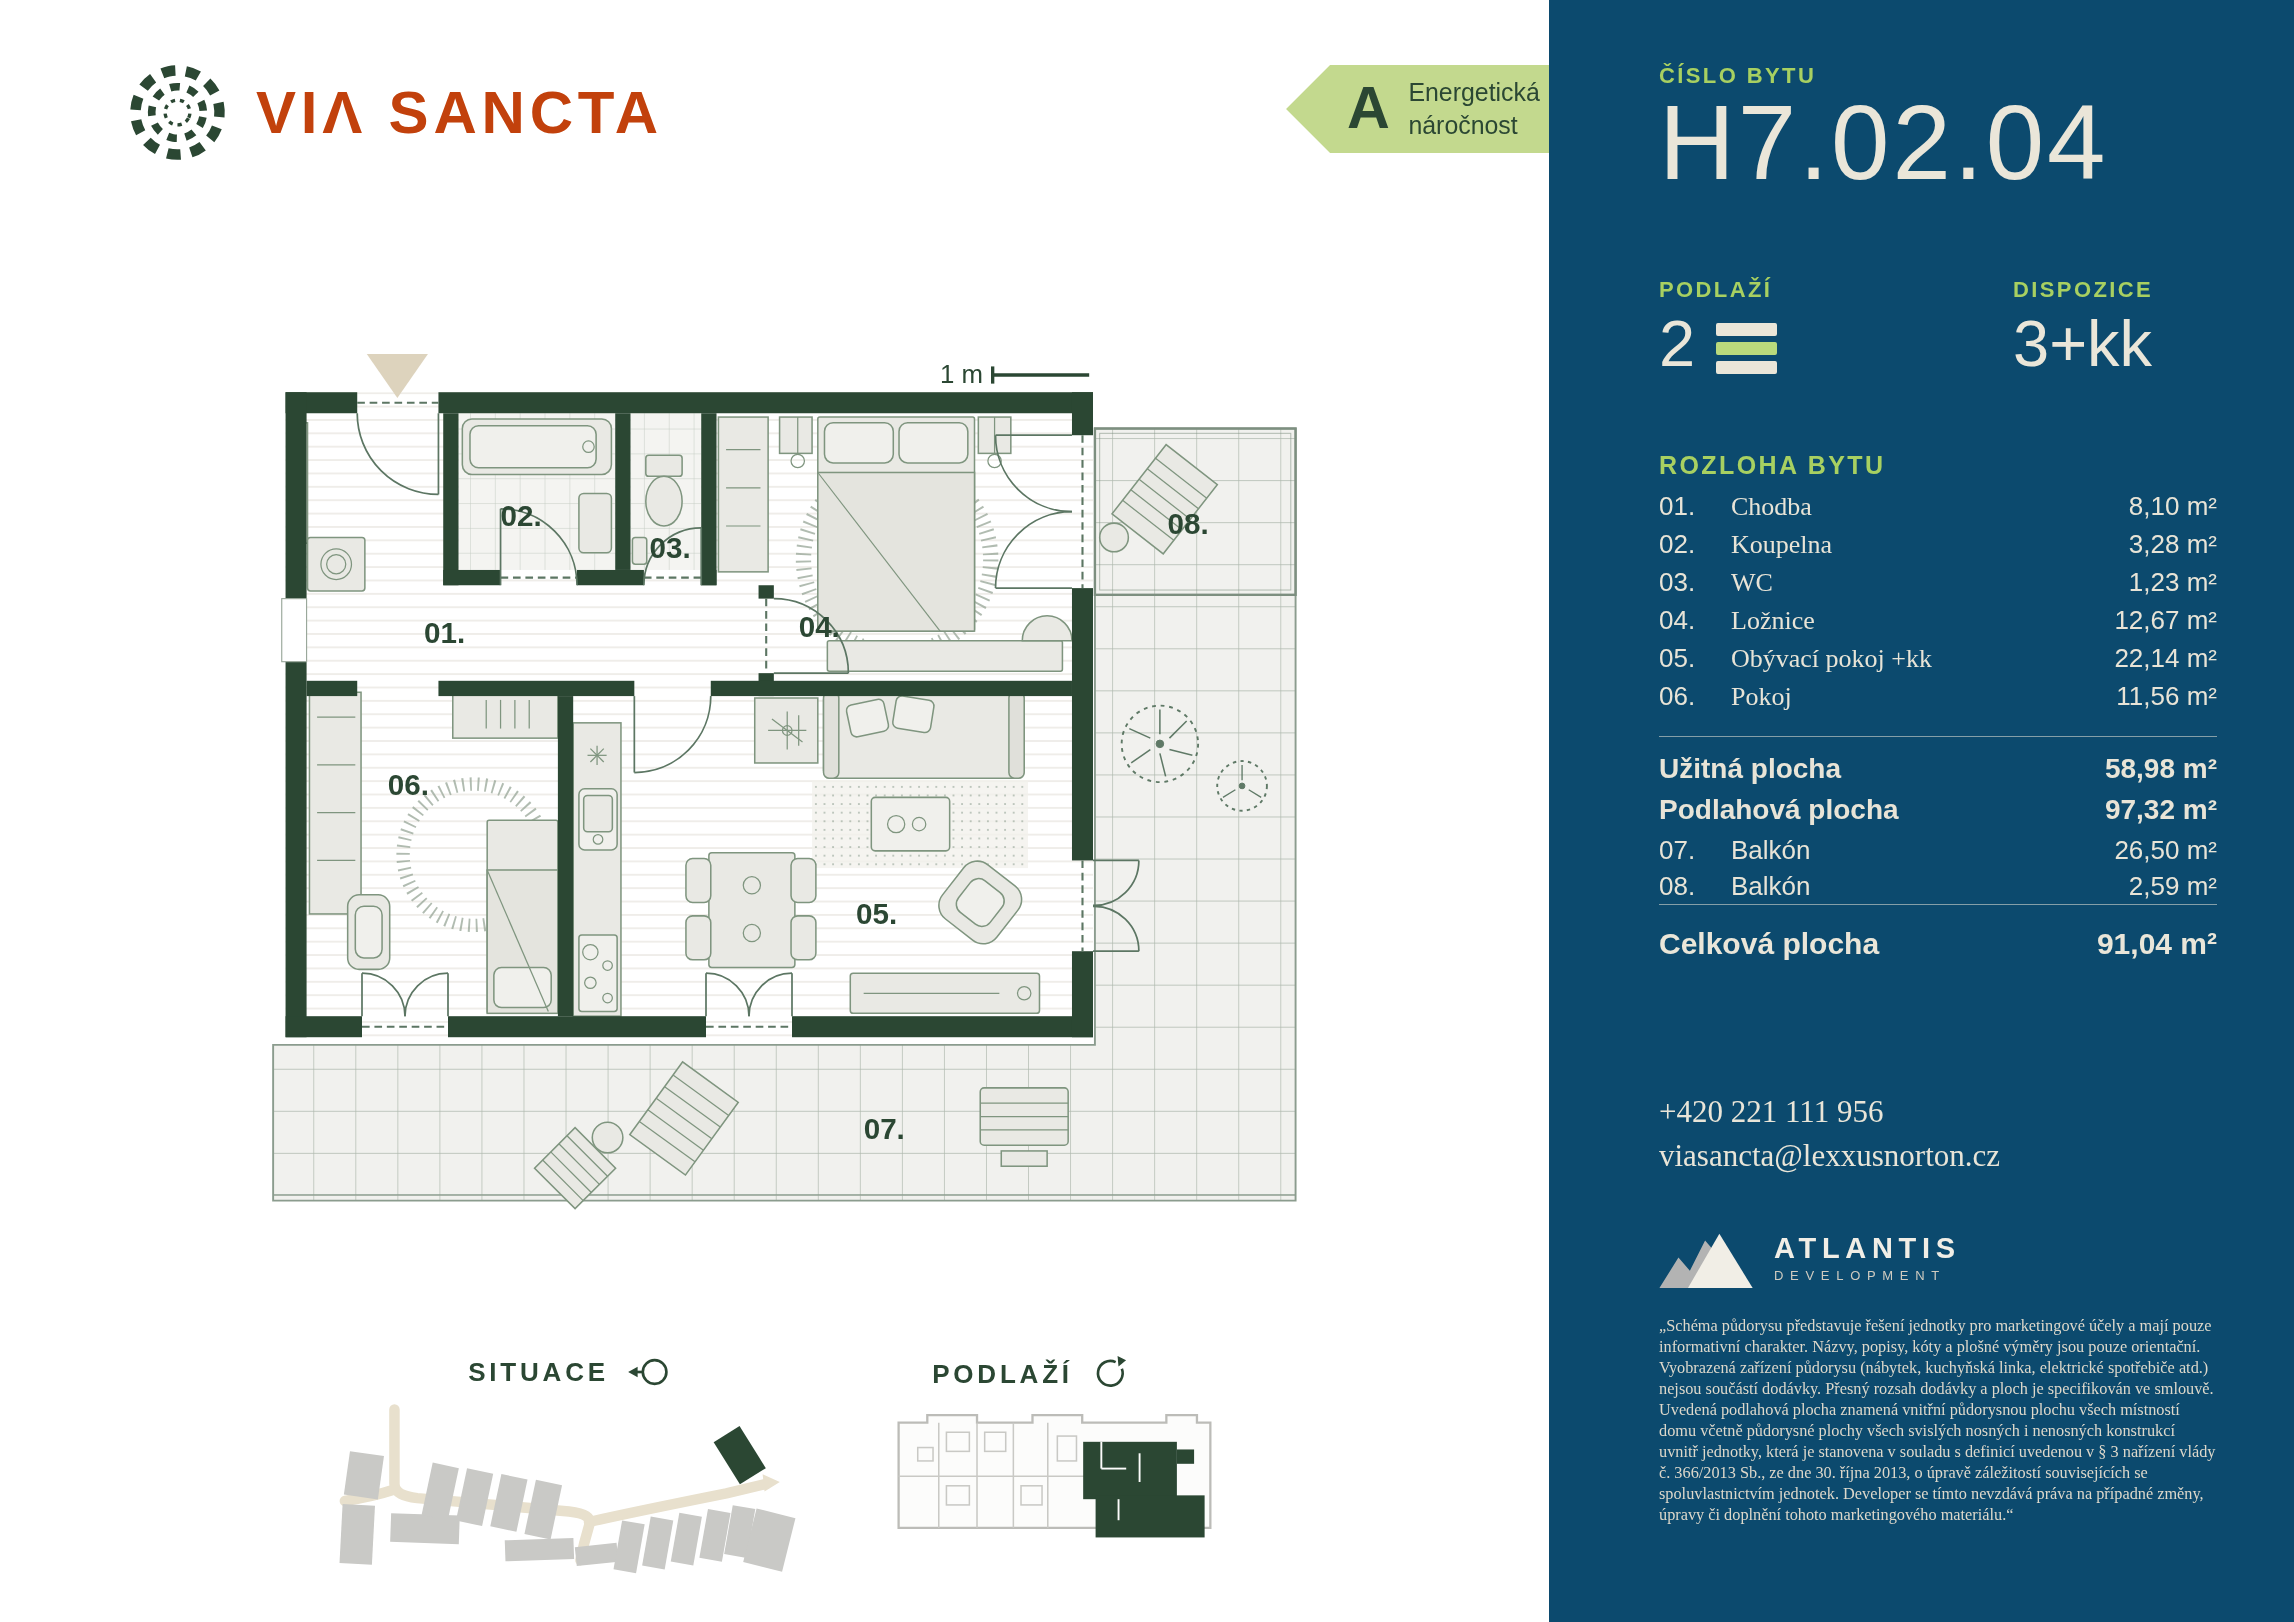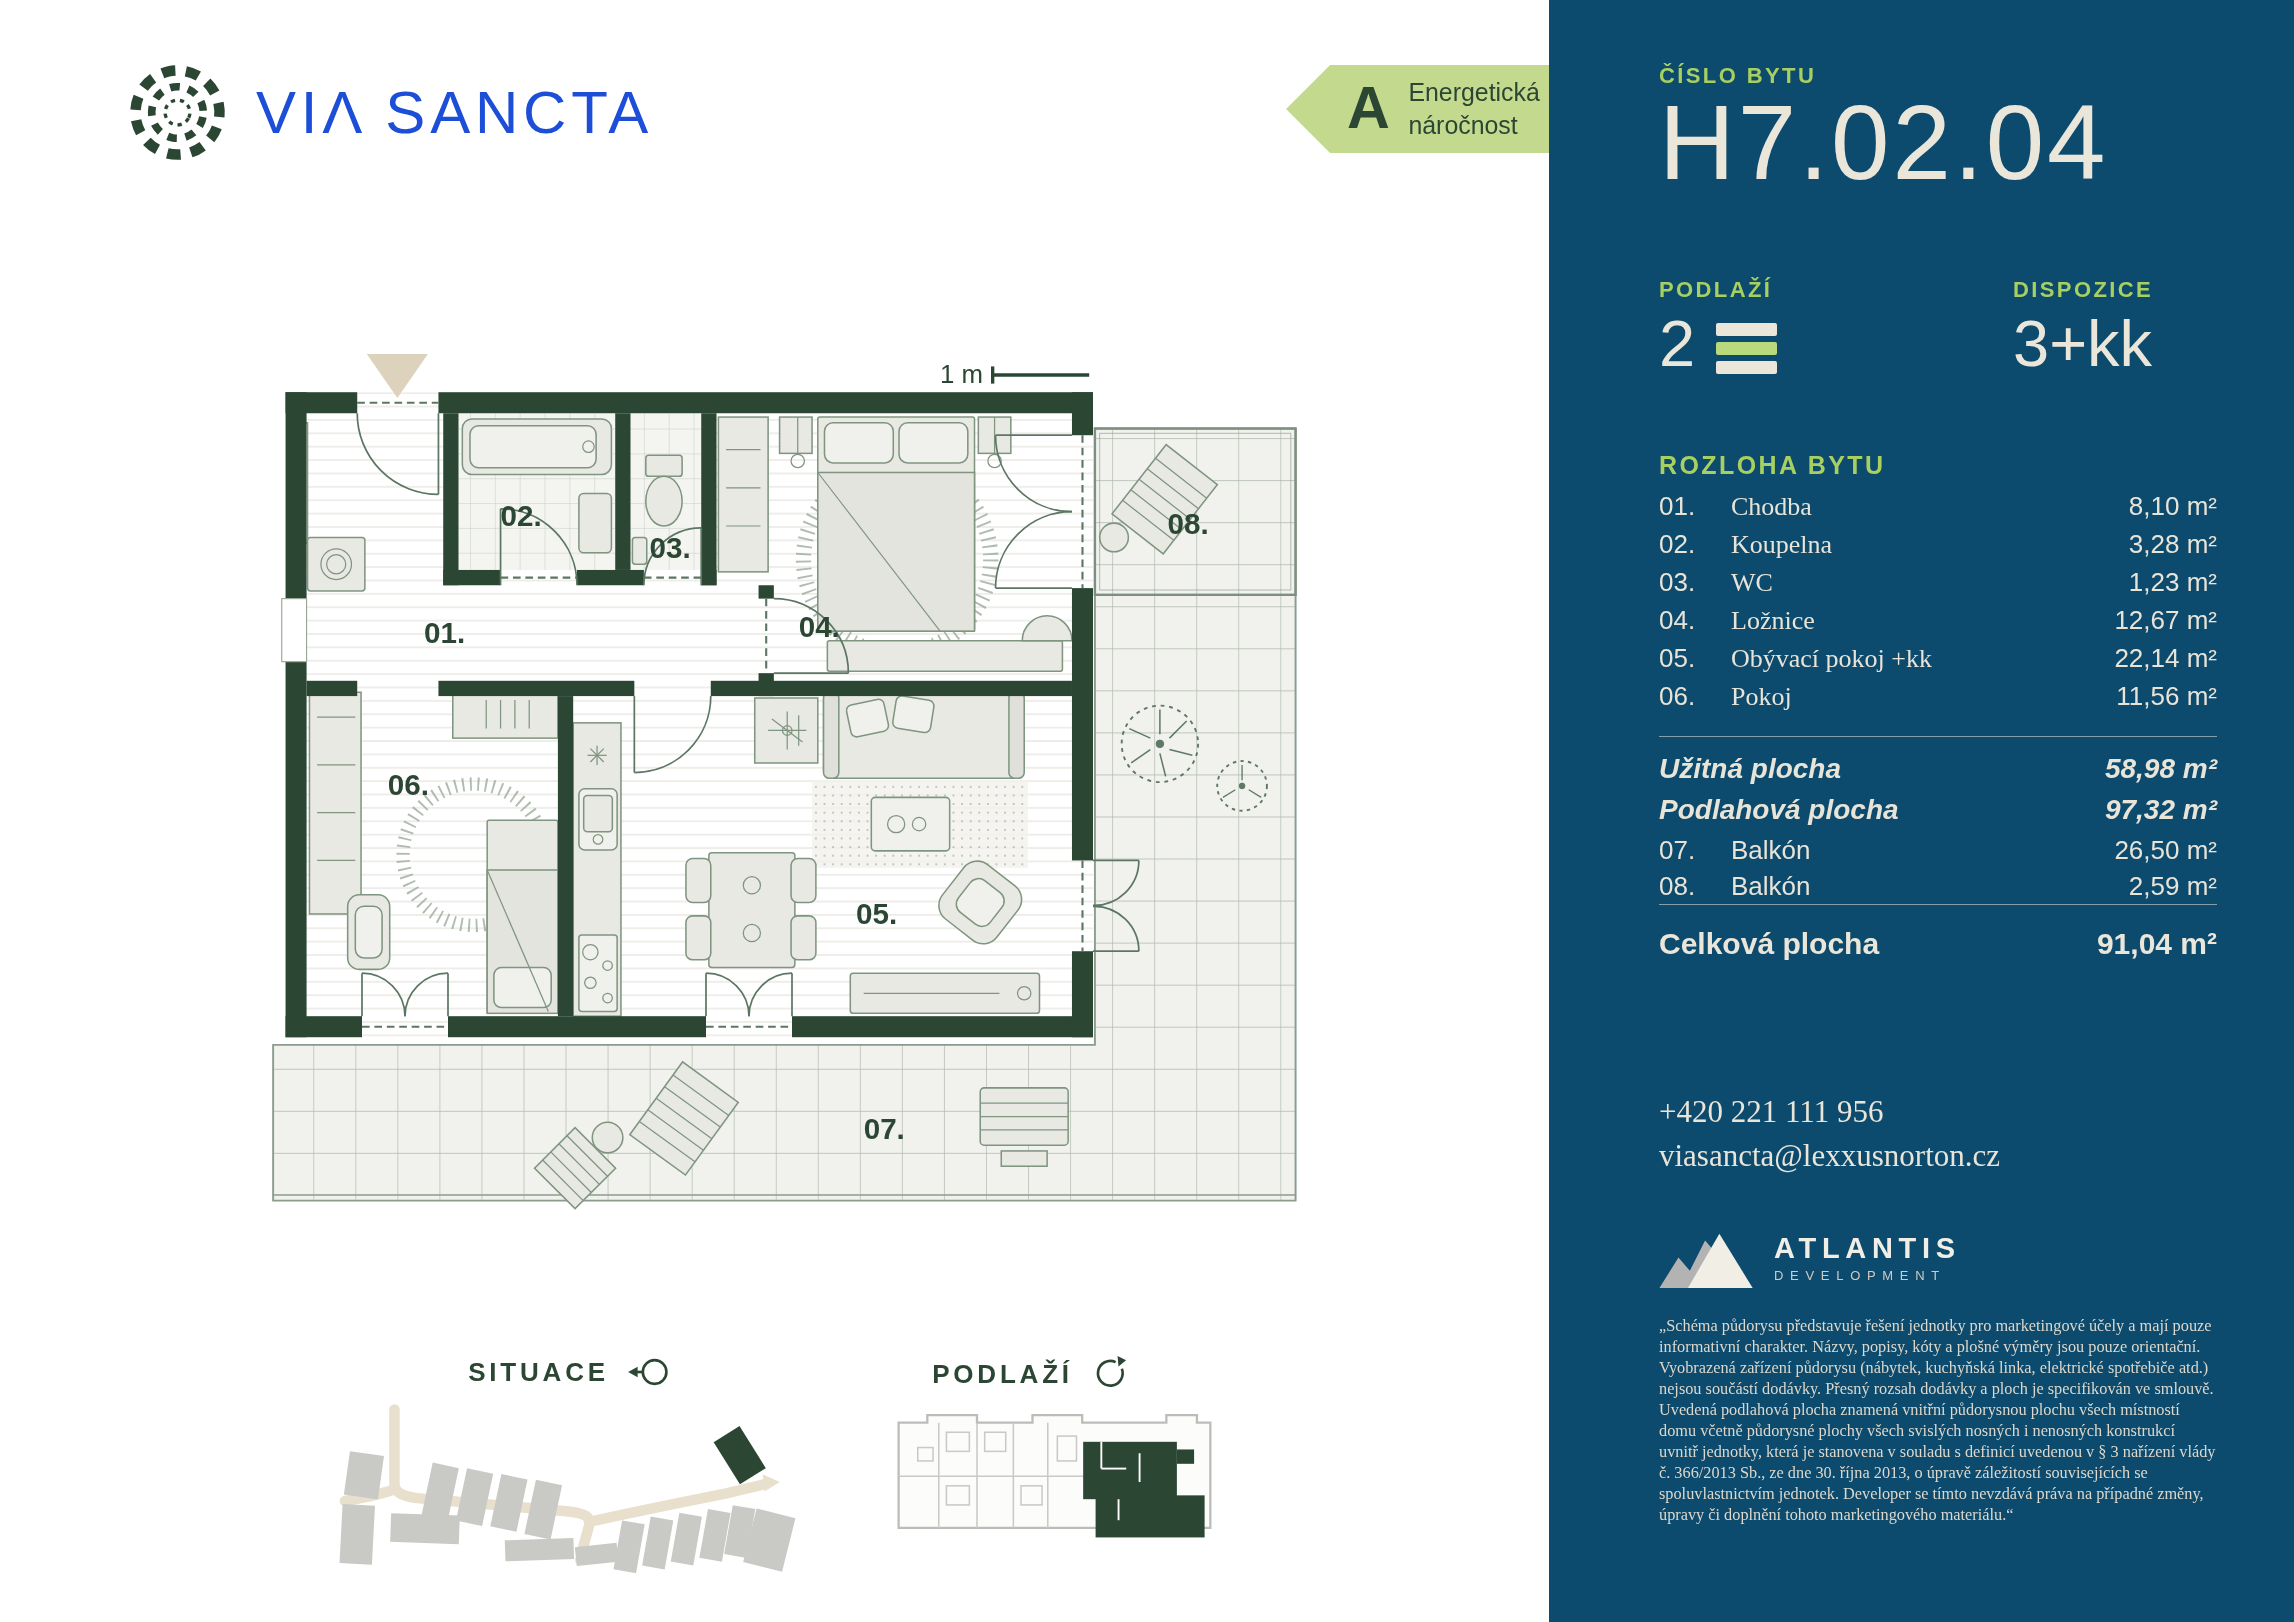--- a/index.html
+++ b/index.html
@@ -1,21 +1,21 @@
 <!DOCTYPE html>
 <html><head>
 <meta charset="utf-8">
 <style>
   html,body{margin:0;padding:0;}
   body{width:2294px;height:1622px;background:#ffffff;font-family:"Liberation Sans",sans-serif;overflow:hidden;}
   .page{position:relative;width:2294px;height:1622px;background:#ffffff;}
 
   
   .brand{position:absolute;left:124px;top:59px;display:flex;align-items:center;gap:25px;}
-  .brand-word{font-size:60px;font-weight:400;letter-spacing:4.8px;color:#1d4ed8;}
+  .brand-word{font-size:60px;font-weight:700;letter-spacing:4.8px;color:#c2410c;}
 
   
   .energy{position:absolute;left:1286px;top:65px;width:266px;height:88px;}
   .energy svg{display:block;}
 
   
   .plan-wrap{position:absolute;left:271px;top:354px;width:1042px;height:860px;}
   .plan-label{font-family:"Liberation Sans",sans-serif;font-size:31px;font-weight:700;fill:#2b4733;}
   .scale-text{font-family:"Liberation Sans",sans-serif;font-size:27px;font-weight:400;fill:#2b4733;}
 
@@ -45,21 +45,21 @@
   .rooms{top:491px;}
   .trow{display:flex;align-items:baseline;font-size:26px;color:#e8e4d7;height:38px;}
   .trow .num{width:72px;flex:none;}
   .trow .nm{flex:1;font-family:Liberation Serif, serif;}
   .trow .ar{flex:none;}
   .divider{border:0;border-top:1.9px solid rgba(234,230,217,0.55);margin:0;}
   .div1{top:736px;}
   .div2{top:904px;}
   .summary{top:753px;}
   .srow{display:flex;align-items:baseline;font-size:26px;height:36px;color:#e8e4d7;}
-  .srow.bold{font-size:28px;font-weight:700;height:41px;font-style:italic;}
+  .srow.bold{font-size:28px;font-weight:700;height:41px;}
   .srow .num{width:72px;flex:none;}
   .srow .nm{flex:1;}
   .total{top:927px;display:flex;align-items:baseline;font-size:30px;font-weight:700;color:#eae6d9;}
   .total .nm{flex:1;}
   .contact{top:1090px;font-family:"Liberation Serif",serif;font-size:31px;line-height:1.42;color:#e9e5d8;}
   .contact .web{font-family:"Liberation Sans",sans-serif;font-weight:700;font-size:30px;letter-spacing:0.5px;}
   .atlantis{top:1229px;display:flex;align-items:center;gap:19px;}
   .atl-name{font-size:29px;font-weight:700;letter-spacing:5.7px;color:#f1eee6;line-height:1;}
   .atl-sub{font-size:13px;letter-spacing:6.7px;color:#cfcbc0;margin-top:5.7px;}
   .disclaimer{top:1315px;font-family:"Liberation Serif",serif;font-size:16.3px;line-height:1.29;color:#ddd8cb;text-align:left;}

